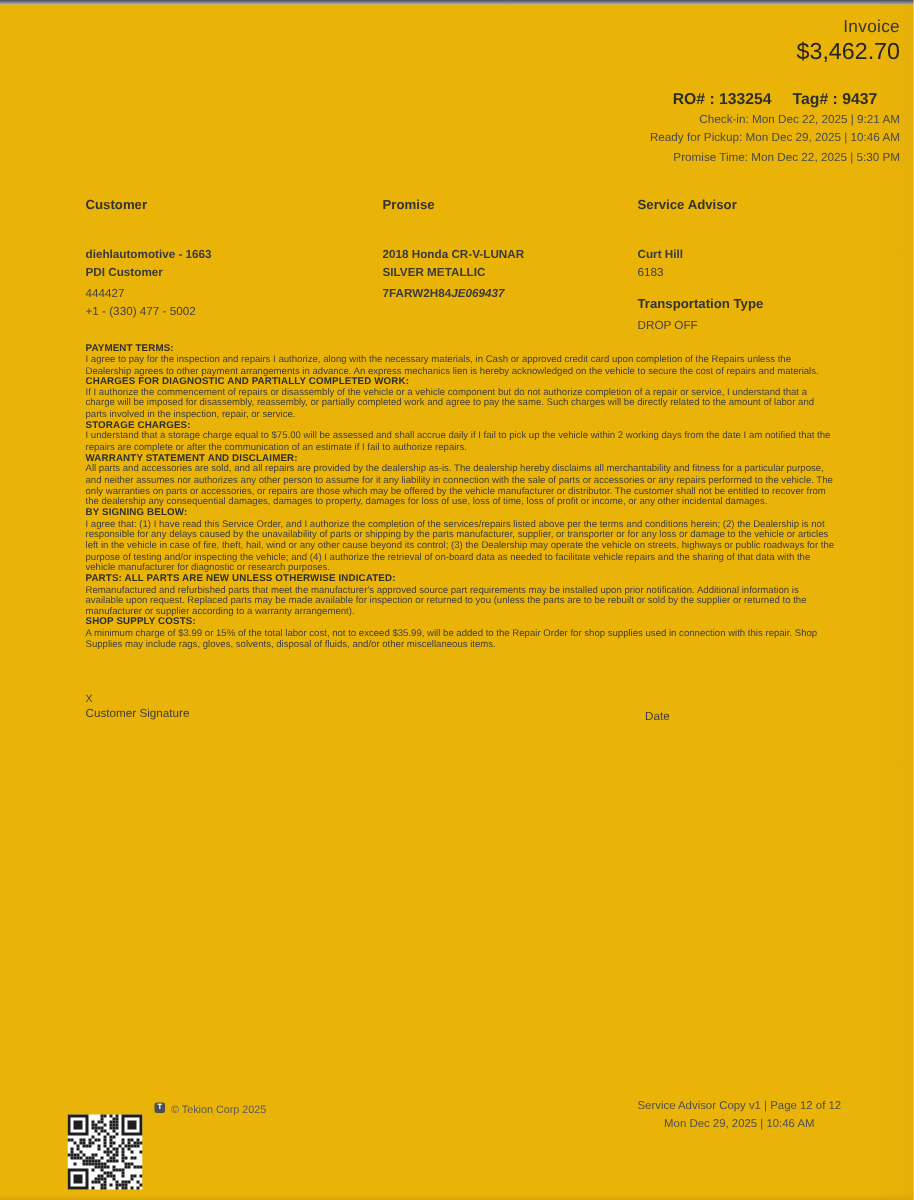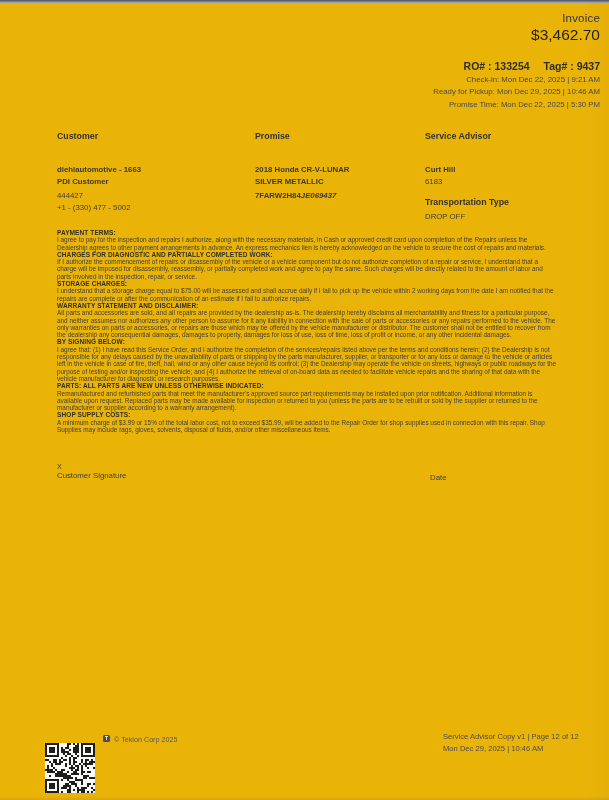--- a/index.html
+++ b/index.html
@@ -29,21 +29,21 @@
     background:linear-gradient(to right, rgba(0,0,0,0), rgba(0,0,0,0.02));
   }
 
   
   .header-block {
     position:absolute; top:12px; right:9px;
     text-align:right;
   }
   .doc-type { font-size:11.5px; color:#353535; letter-spacing:0.2px; }
   .doc-total { font-size:15.5px; font-weight:normal; color:#242424; margin-top:2px; }
-  .ro-line { margin-top:16px; font-size:10.5px; font-weight:bold; color:#2e2e2e; }
+  .ro-line { margin-top:16px; font-size:10.5px; font-weight:bold; color:#2e2e2e;text-align:center; }
   .ro-line .gap { display:inline-block; width:14px; }
   .meta-line { font-size:7.8px; color:#4a4a4a; margin-top:3.2px; }
 
   
   .info-col { position:absolute; top:131px; }
   .col-customer { left:57px; width:180px; }
   .col-vehicle  { left:255px; width:160px; }
   .col-advisor  { left:425px; width:160px; }
   .col-heading { font-size:8.8px; font-weight:bold; color:#333; margin-bottom:23px; }
   .col-line    { font-size:7.8px; color:#414141; line-height:11.5px; }
@@ -76,21 +76,21 @@
     display:flex; gap:4px;
   }
   .tekion-logo {
     width:7px; height:7px; border-radius:1.5px;
     background:#4a4f54; color:#fff;
     font-size:5px; font-weight:bold;
     display:flex; align-items:center; justify-content:center;
     line-height:1;
   }
   .copyright { font-size:7.2px; color:#5a5a5a; }
-  .footer-right { position:absolute; left:443px; top:731px; }
+  .footer-right { position:absolute; left:425px; top:731px;text-align:center; }
   .footer-right div { font-size:7.6px; color:#4e4e4e; line-height:11.5px; }
   .qr { position:absolute; left:45px; top:742px; width:50px; height:52px; }
 </style>
 </head>
 <body>
 
 <div class="page">
   <div class="scan-top"></div>
   <div class="scan-right"></div>
   <div class="scan-bottom"></div>

